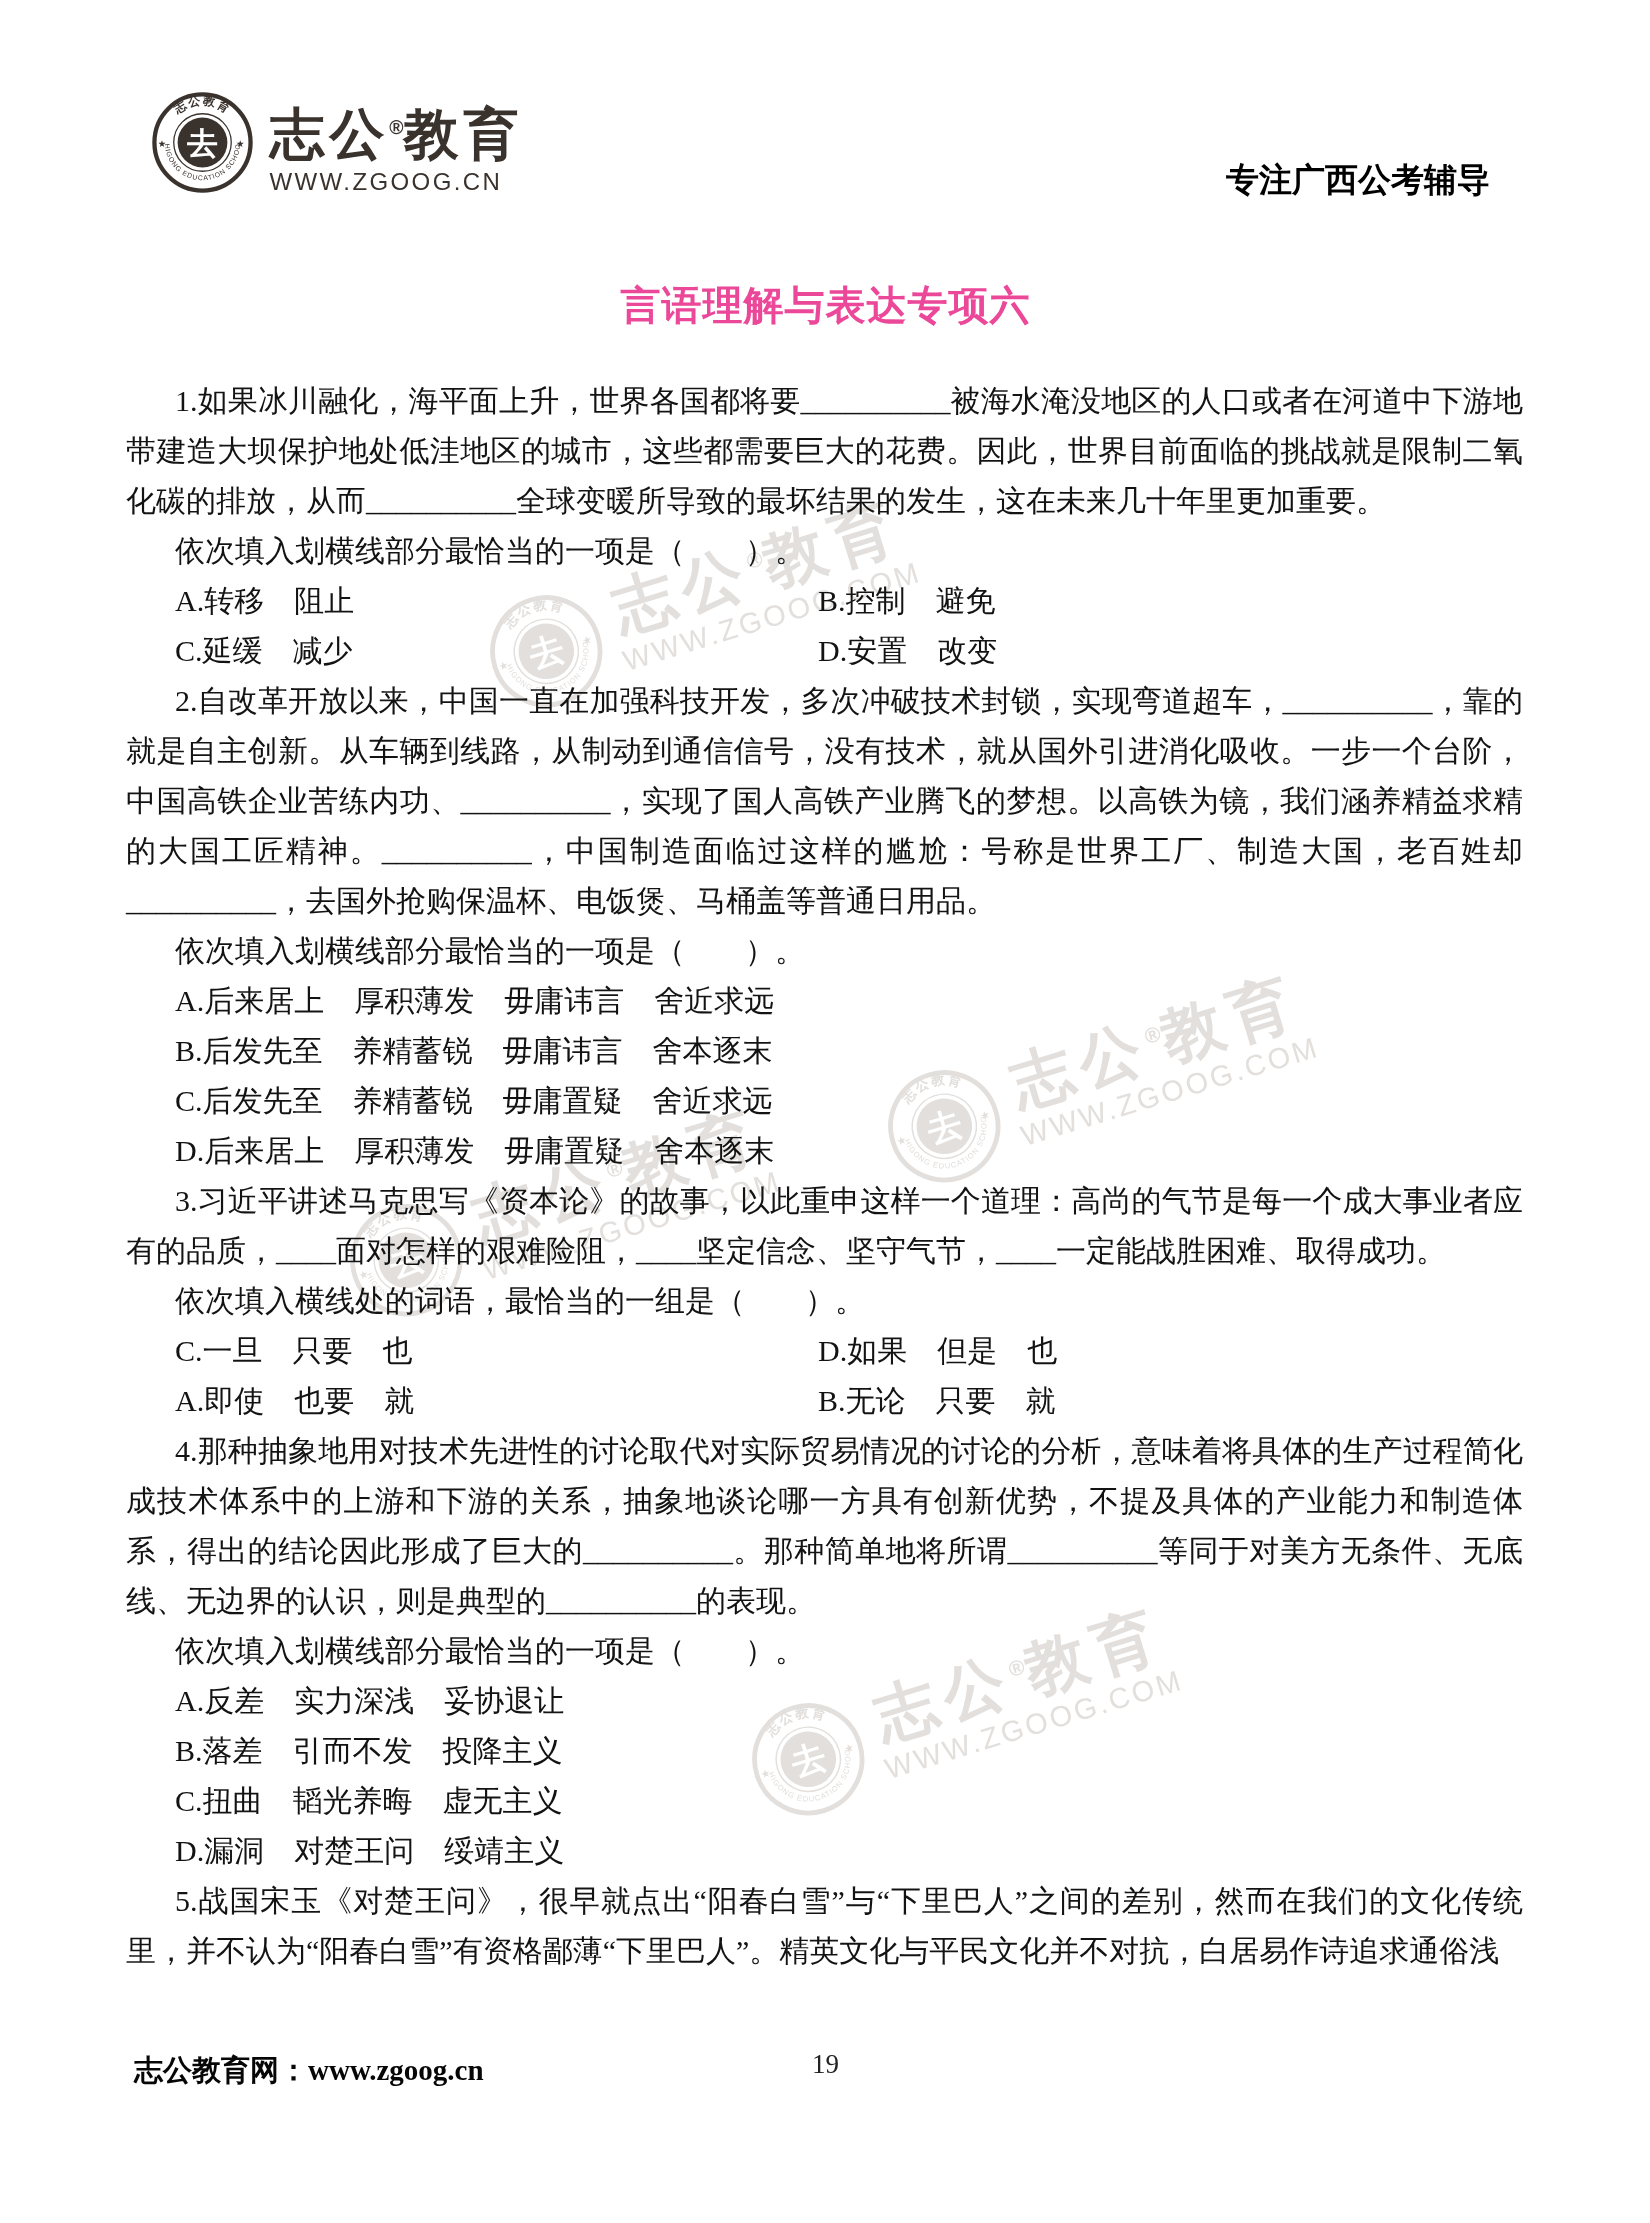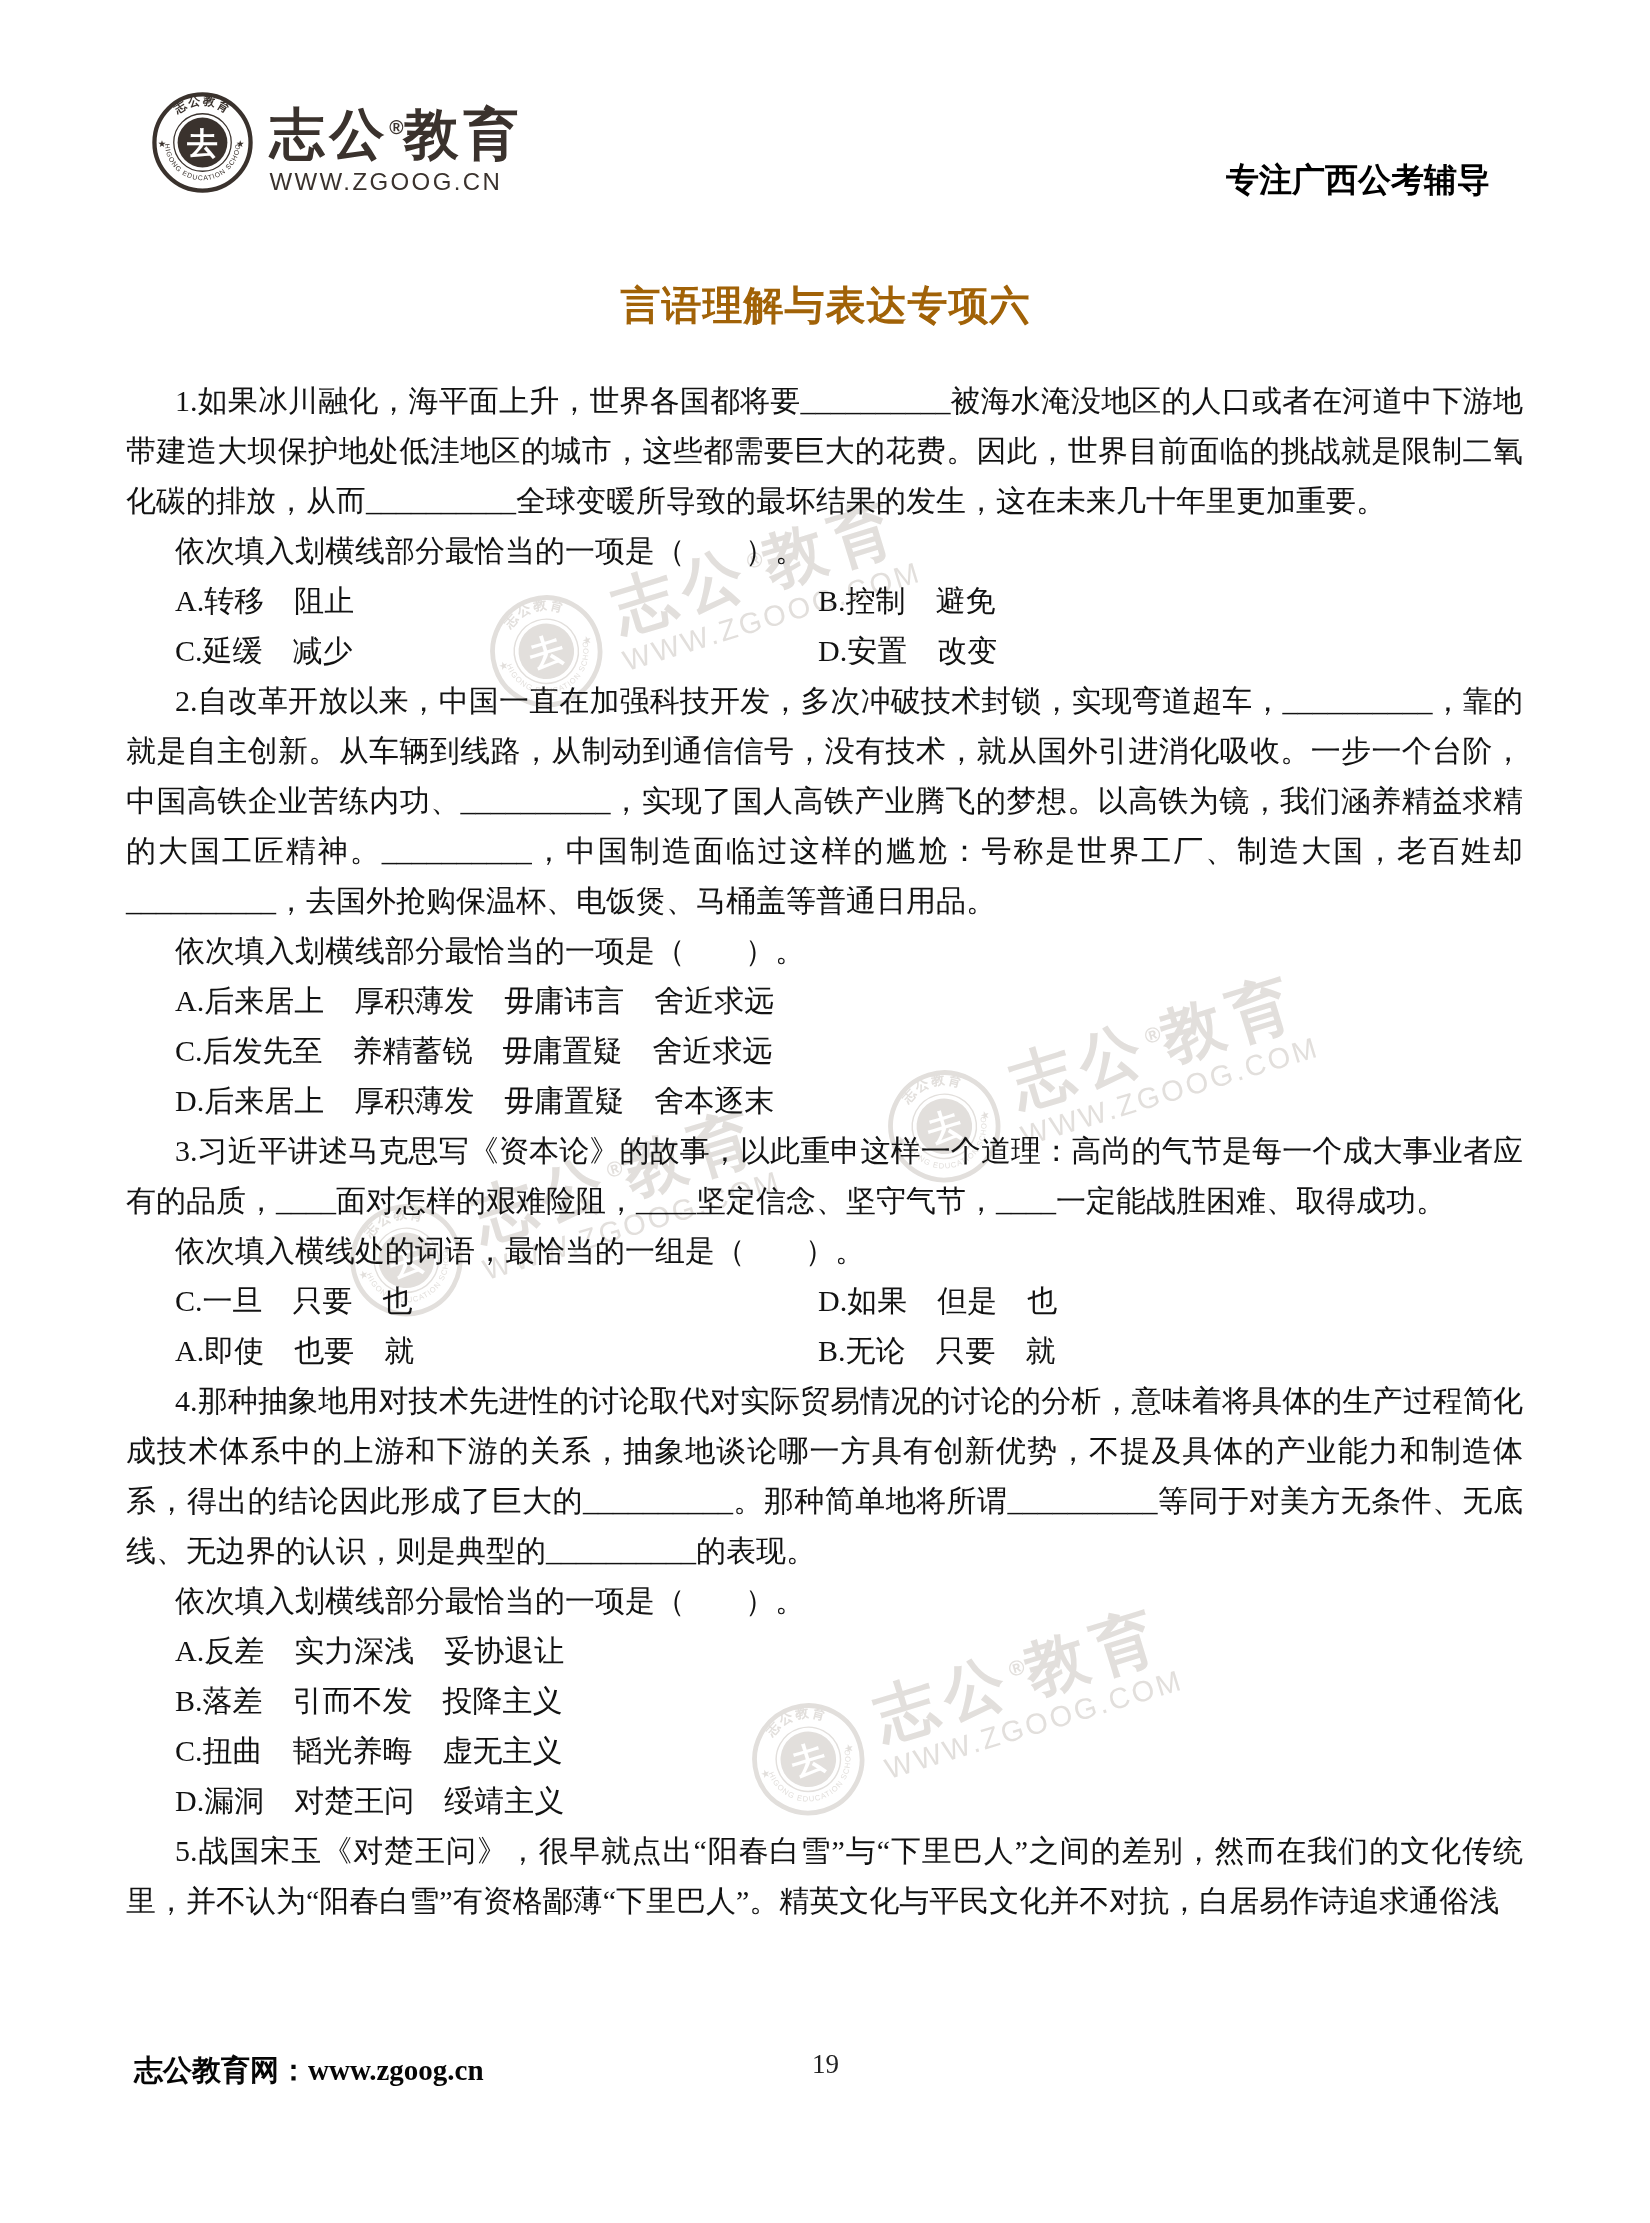--- a/index.html
+++ b/index.html
@@ -39,21 +39,21 @@
   }
   .tagline{
     position:absolute;top:158px;right:161px;z-index:2;color:#000;
     font-family:"Liberation Sans","DejaVu Sans",sans-serif;
     font-weight:bold;font-size:33px;
   }
   
   .page-title{
     position:absolute;top:278px;left:0;width:100%;text-align:center;z-index:2;
     font-family:"Liberation Sans","DejaVu Sans",sans-serif;
-    font-weight:bold;font-size:40px;color:#a16207;letter-spacing:1px;
+    font-weight:bold;font-size:40px;color:#ec4899;letter-spacing:1px;
   }
   
   .content{
     position:absolute;left:126px;top:376px;width:1397px;z-index:1;
     font-size:30px;line-height:50px;
   }
   .stem{margin:0;text-indent:49px;text-align:justify;text-justify:inter-ideograph;}
   .prompt{margin:0;padding-left:49px;}
   .optrow{position:relative;padding-left:49px;}
   .optrow .col2{position:absolute;left:668px;top:0;margin-left:24px;}
@@ -177,20 +177,21 @@
     <div class="optrow">
       <span>C.延缓　减少</span>
       <span class="col2">D.安置　改变</span>
     </div>
   </div>
 
   <div>
     <p class="stem">2.自改革开放以来，中国一直在加强科技开发，多次冲破技术封锁，实现弯道超车，__________，靠的就是自主创新。从车辆到线路，从制动到通信信号，没有技术，就从国外引进消化吸收。一步一个台阶，中国高铁企业苦练内功、__________，实现了国人高铁产业腾飞的梦想。以高铁为镜，我们涵养精益求精的大国工匠精神。__________，中国制造面临过这样的尴尬：号称是世界工厂、制造大国，老百姓却__________，去国外抢购保温杯、电饭煲、马桶盖等普通日用品。</p>
     <p class="prompt">依次填入划横线部分最恰当的一项是（　　）。</p>
     <div class="optrow"><span>A.后来居上　厚积薄发　毋庸讳言　舍近求远</span></div>
+    <div class="optrow"><span>B.后发先至　养精蓄锐　毋庸讳言　舍本逐末</span></div>
     <div class="optrow"><span>C.后发先至　养精蓄锐　毋庸置疑　舍近求远</span></div>
     <div class="optrow"><span>D.后来居上　厚积薄发　毋庸置疑　舍本逐末</span></div>
   </div>
 
   <div>
     <p class="stem">3.习近平讲述马克思写《资本论》的故事，以此重申这样一个道理：高尚的气节是每一个成大事业者应有的品质，____面对怎样的艰难险阻，____坚定信念、坚守气节，____一定能战胜困难、取得成功。</p>
     <p class="prompt">依次填入横线处的词语，最恰当的一组是（　　）。</p>
     <div class="optrow">
       <span>C.一旦　只要　也</span>
       <span class="col2">D.如果　但是　也</span>

